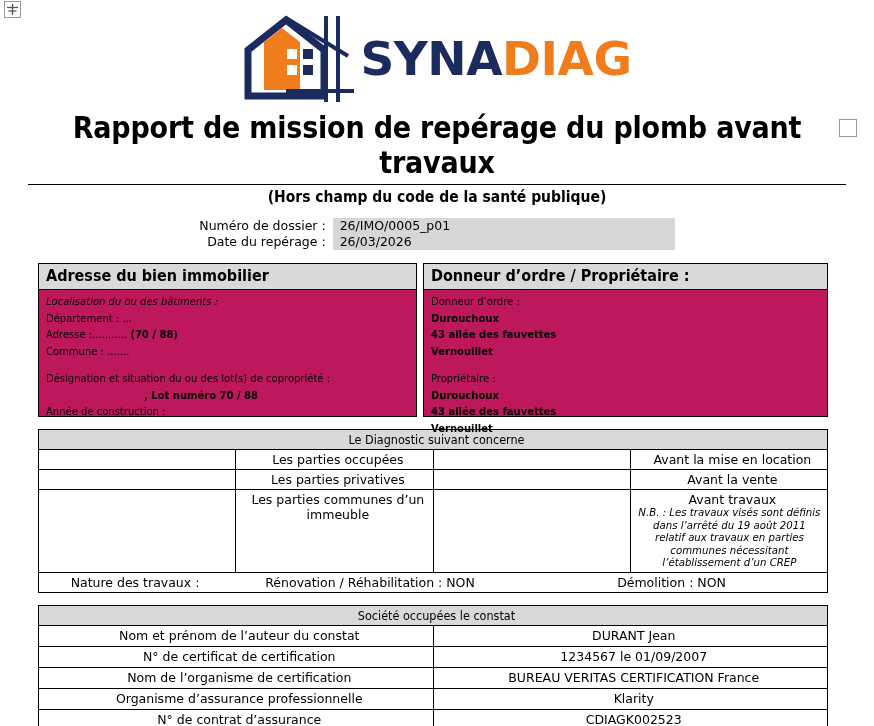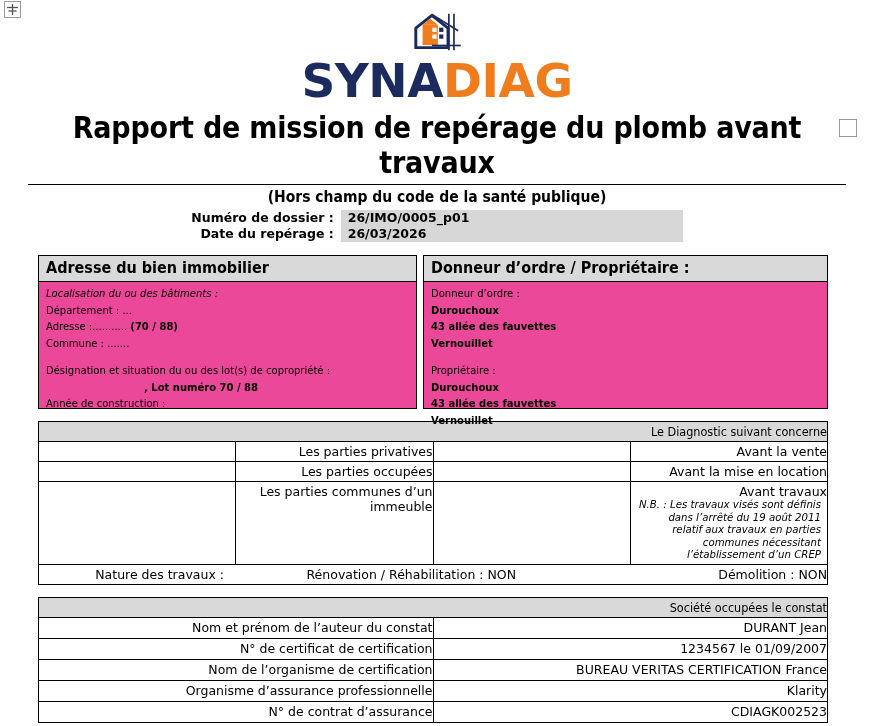--- a/index.html
+++ b/index.html
@@ -56,21 +56,20 @@
     width: 100%;
     text-align: center;
     padding-top: 12px;
     height: 106px;
   }
   .logo {
     display: inline-flex;
     align-items: center;
     gap: 6px;
     height: 92px;
-    flex-direction: column;
   }
   .logo-mark { width: 112px; height: 92px; display: block; }
   .logo-text {
     font-family: "DejaVu Sans", "Liberation Sans", sans-serif;
     font-size: 47px;
     font-weight: 800;
     letter-spacing: -0.5px;
     line-height: 1;
     white-space: nowrap;
   }
@@ -97,24 +96,23 @@
   .subtitle {
     margin: 3px 0 0 0;
     text-align: center;
     font-family: "DejaVu Sans Condensed", "Liberation Sans Narrow", "Liberation Sans", sans-serif;
     font-size: 15.5px;
     font-weight: bold;
   }
 
   
   .dossier {
-    margin: 4px 0 0 0;
+    margin: 12px 0 0 0;
     display: flex;
     justify-content: center;
-    font-weight: bold;
   }
   .dossier-inner { display: flex; }
   .dossier-labels {
     text-align: right;
     font-size: 12.5px;
     line-height: 16px;
     padding-right: 7px;
     white-space: nowrap;
   }
   .dossier-values {
@@ -127,21 +125,21 @@
 
   
   .panels {
     display: flex;
     gap: 6px;
     margin: 13px 14px 0 38px;
     padding-right: 32px;
   }
   .panel {
     border: 1.3px solid #000;
-    background: #ec4899;
+    background: #be185d;
   }
   .panel-left { width: 379px; }
   .panel-right { flex: 1; }
   .panel-head {
     background: #d9d9d9;
     border-bottom: 1.3px solid #000;
     font-family: "DejaVu Sans Condensed", "Liberation Sans Narrow", "Liberation Sans", sans-serif;
     font-size: 16px;
     font-weight: bold;
     padding: 2px 0 3px 7px;
@@ -166,21 +164,21 @@
   table.tbl {
     width: 100%;
     border-collapse: collapse;
     table-layout: fixed;
   }
   table.tbl td, table.tbl th {
     border: 1.2px solid #000;
     padding: 2px 0 2px 7px;
     font-size: 12.5px;
     vertical-align: top;
-    text-align: right;
+    text-align: center;
     font-weight: normal;
   }
   td.sec-head, th.sec-head {
     background: #d9d9d9;
     font-family: "DejaVu Sans Condensed", "Liberation Sans Narrow", "Liberation Sans", sans-serif;
     font-size: 16px;
     font-weight: bold;
     padding: 2px 0 3px 7px;
   }
   td.chk { width: 68px; }
@@ -302,29 +300,29 @@
   </div>
 
   <div class="section">
     <table class="tbl">
       <tbody>
         <tr>
           <td class="sec-head" colspan="4">Le Diagnostic suivant concerne</td>
         </tr>
         <tr>
           <td class="chk">&nbsp;</td>
+          <td>Les parties occupées</td>
+          <td class="chk2">&nbsp;</td>
+          <td>Avant la mise en location</td>
+        </tr>
+        <tr>
+          <td class="chk">&nbsp;</td>
           <td>Les parties privatives</td>
           <td class="chk2">&nbsp;</td>
           <td>Avant la vente</td>
-        </tr>
-        <tr>
-          <td class="chk">&nbsp;</td>
-          <td>Les parties occupées</td>
-          <td class="chk2">&nbsp;</td>
-          <td>Avant la mise en location</td>
         </tr>
         <tr class="row-tall">
           <td class="chk">&nbsp;</td>
           <td>Les parties communes d’un immeuble</td>
           <td class="chk2">&nbsp;</td>
           <td>
             <span>Avant travaux</span>
             <span class="nb">N.B. : Les travaux visés sont définis dans l’arrêté du 19 août 2011 relatif aux travaux en parties communes nécessitant l’établissement d’un CREP</span>
           </td>
         </tr>

